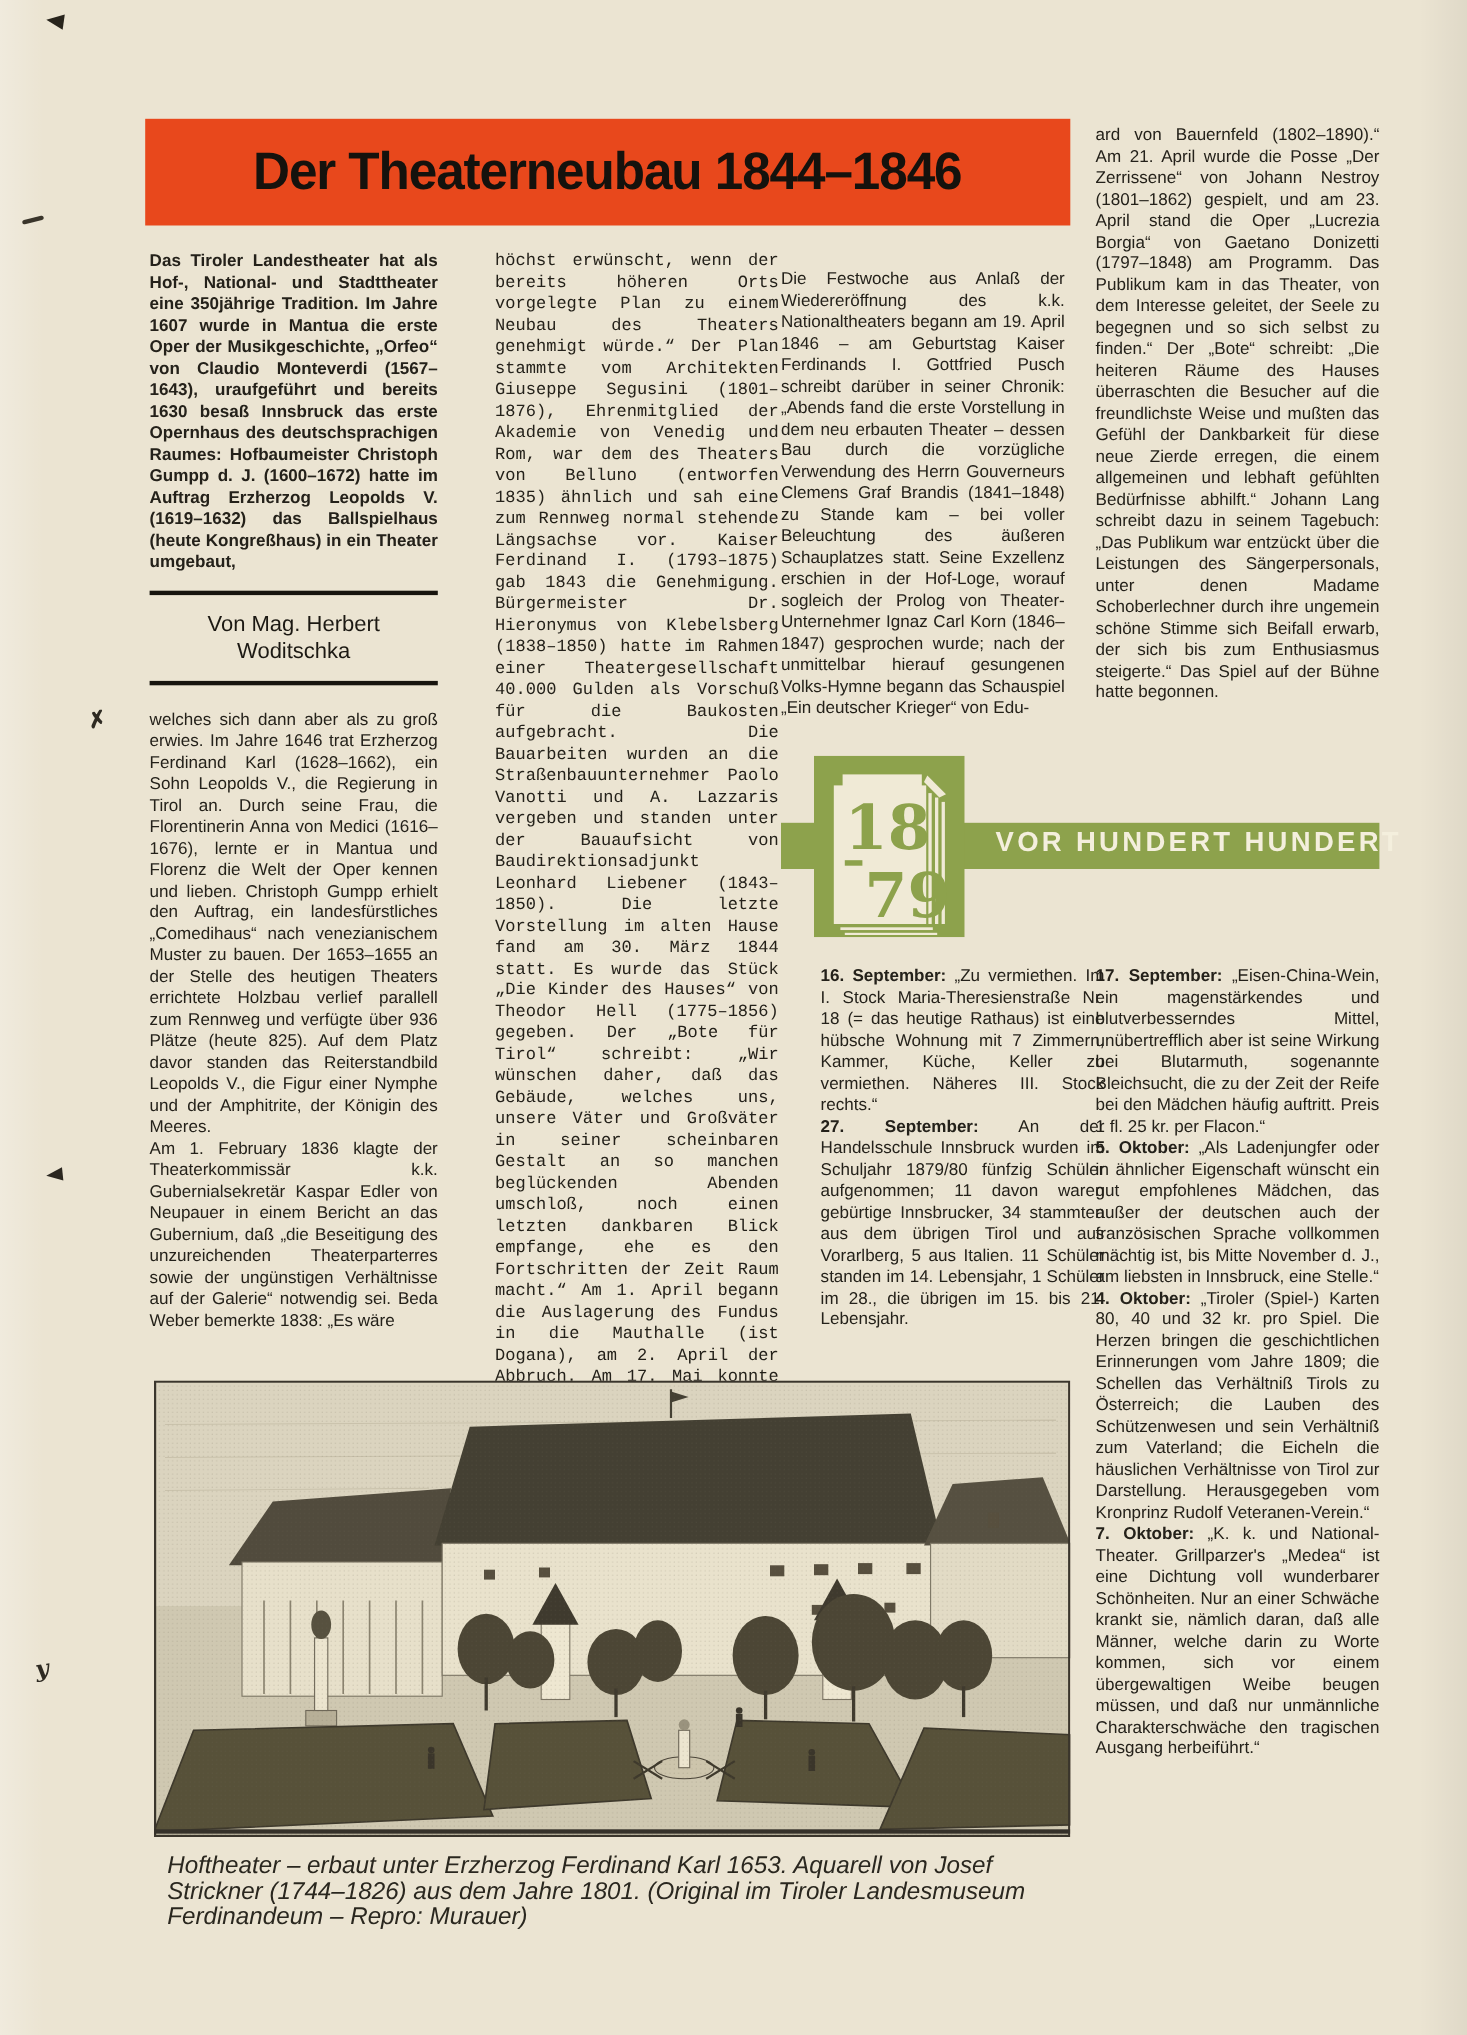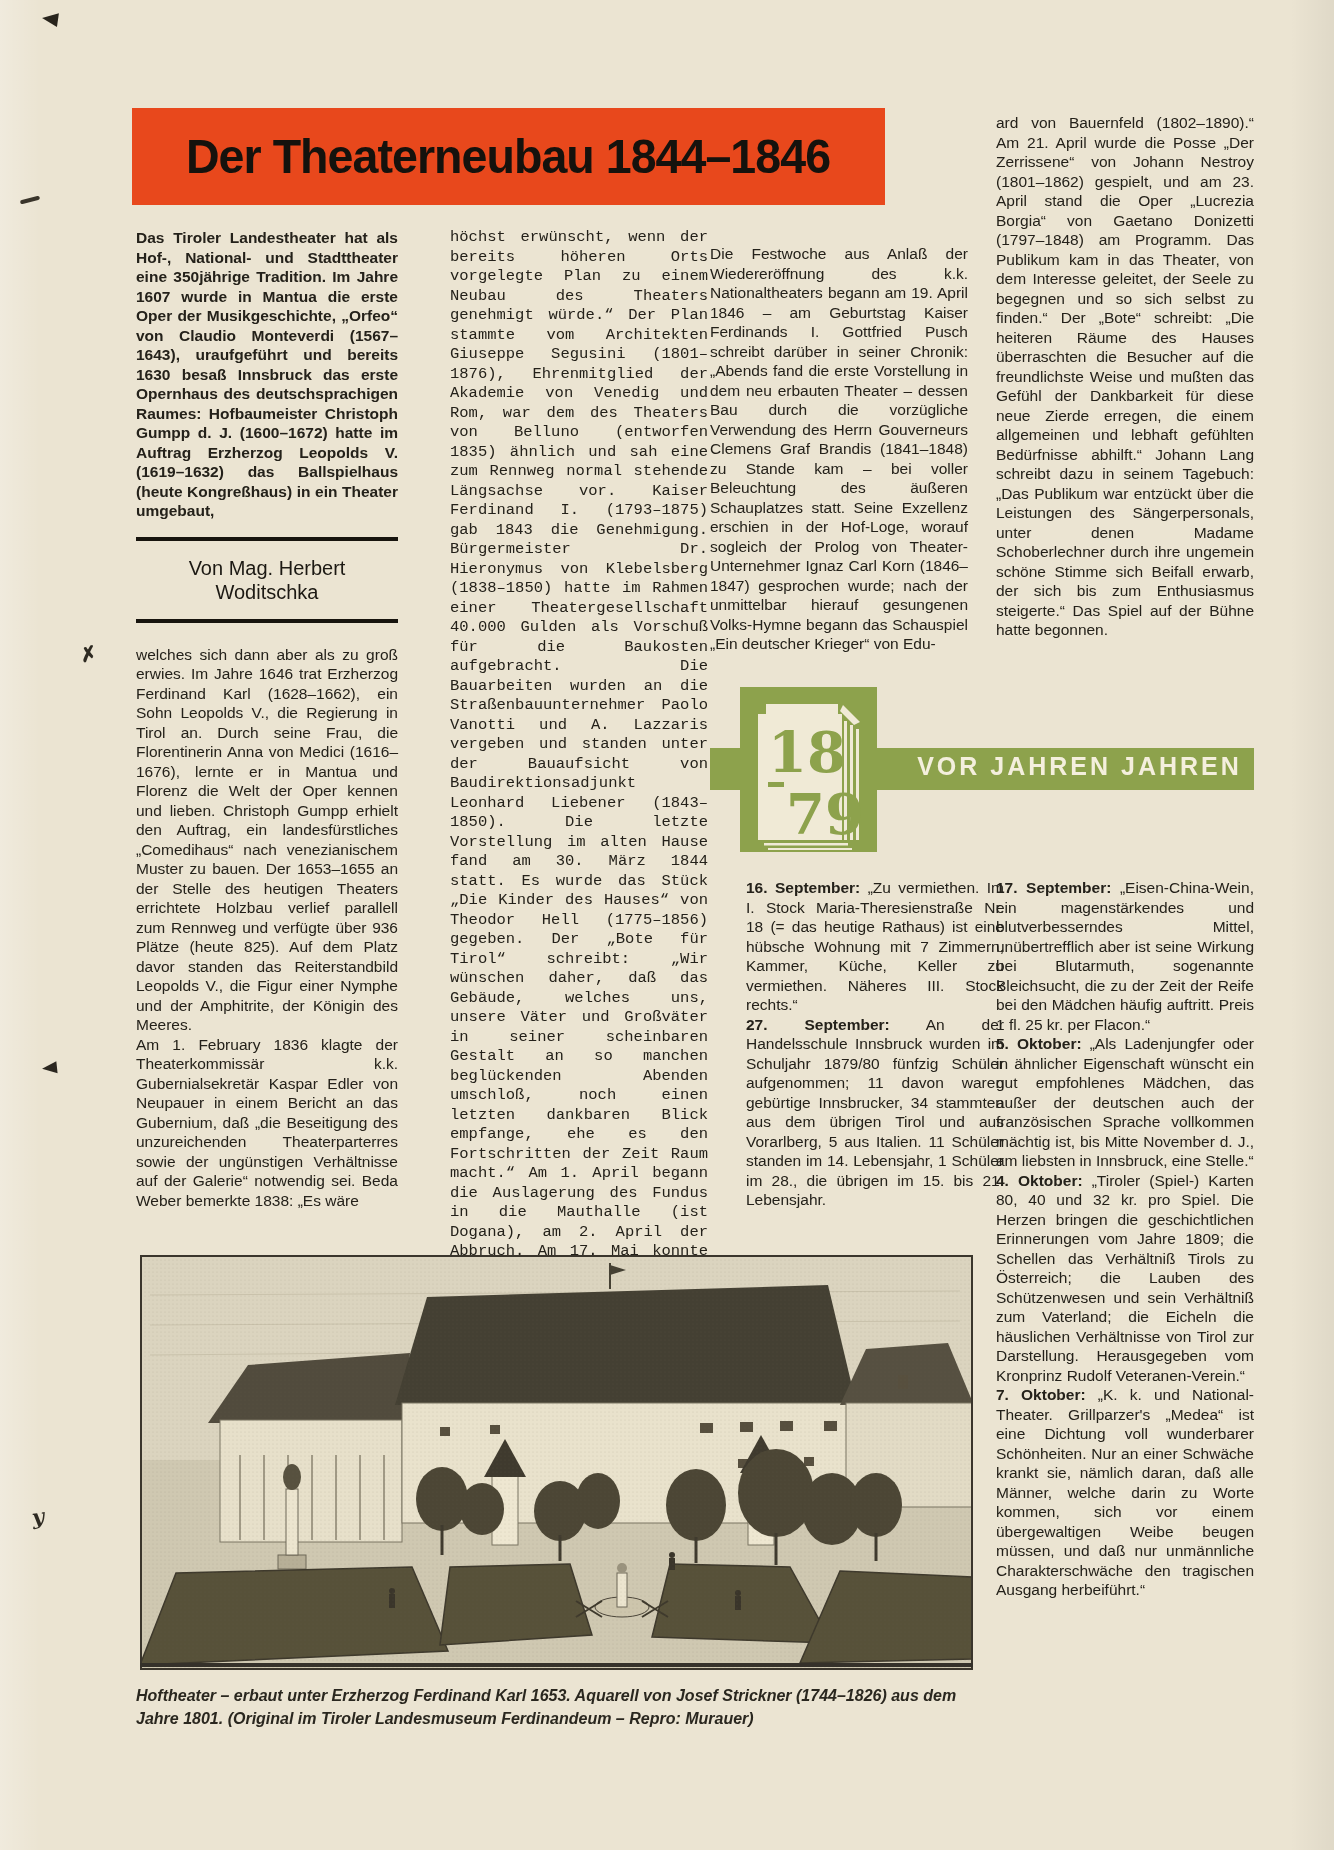--- a/index.html
+++ b/index.html
@@ -5,21 +5,21 @@
   html,body{margin:0;padding:0;background:#cfc8b6;}
   .page{
     position:relative; width:1334px; height:1850px;
     background:#ebe4d2;
     background-image:linear-gradient(90deg, rgba(255,255,255,.25), rgba(0,0,0,0) 40px, rgba(0,0,0,0) 1290px, rgba(0,0,0,.05));
     font-family:"Liberation Sans", sans-serif;
     color:#211e18; overflow:hidden;
   }
   
   .title-banner{
-    position:absolute; left:132px; top:108px; width:753px; height:97px;
+    position:absolute; left:132px; top:108px; width:841px; height:97px;
     background:#e8481c; display:flex; align-items:center; justify-content:center;
   }
   .title-banner .title{
     font-size:48px; font-weight:700; letter-spacing:-1px; color:#15120d; margin:0;
     transform:scaleX(.97);
   }
   
   .col{
     position:absolute; width:258px; font-size:15.5px; line-height:19.5px;
     text-align:justify; color:#24211a;
@@ -46,22 +46,22 @@
   }
   .hj-label{
     position:absolute; left:905px; top:752px; width:349px;
     color:#f4efdd; font-weight:700; font-size:25px; letter-spacing:3px;
     text-align:center; white-space:nowrap;
   }
   .hj-calendar{position:absolute; left:740px; top:687px; width:137px; height:165px;}
   
   .etching{position:absolute; left:140px; top:1255px; width:833px; height:415px;}
   .caption{
-    position:absolute; left:136px; top:1684px; width:833px;
-    font-style:italic; font-size:16px; line-height:23px; color:#2a271f;font-weight:bold;
+    position:absolute; left:152px; top:1684px; width:833px;
+    font-style:italic; font-size:22px; line-height:23px; color:#2a271f;
   }
   
   .mark{position:absolute; color:#2e2a22;}
   .tri{width:0;height:0;border-style:solid;}
   .m1{left:42px; top:12px; border-width:7px 16px 7px 0; border-color:transparent #28241c transparent transparent; transform:rotate(8deg);}
   .m2{left:20px; top:198px; width:20px; height:4px; background:#3a352b; transform:rotate(-14deg); border-radius:2px;}
   .m3{left:80px; top:642px; font-size:20px; font-weight:700; transform:rotate(-12deg);}
   .m4{left:42px; top:1062px; border-width:6px 15px 6px 0; border-color:transparent #2b2720 transparent transparent; transform:rotate(-6deg);}
   .m5{left:32px; top:1504px; font-size:21px; font-weight:700; font-family:"DejaVu Serif",serif; font-style:italic; transform:rotate(-8deg);}
 </style>
@@ -95,21 +95,21 @@
 
   <div class="col" id="col3">
     <p>Die Festwoche aus Anlaß der Wiedereröffnung des k.k. Nationaltheaters begann am 19. April 1846 – am Geburtstag Kaiser Ferdinands I. Gottfried Pusch schreibt darüber in seiner Chronik: „Abends fand die erste Vorstellung in dem neu erbauten Theater – dessen Bau durch die vorzügliche Verwendung des Herrn Gouverneurs Clemens Graf Brandis (1841–1848) zu Stande kam – bei voller Beleuchtung des äußeren Schauplatzes statt. Seine Exzellenz erschien in der Hof-Loge, worauf sogleich der Prolog von Theater-Unternehmer Ignaz Carl Korn (1846–1847) gesprochen wurde; nach der unmittelbar hierauf gesungenen Volks-Hymne begann das Schauspiel „Ein deutscher Krieger“ von Edu-</p>
   </div>
 
   <div class="col" id="col4top">
     <p>ard von Bauernfeld (1802–1890).“ Am 21. April wurde die Posse „Der Zerrissene“ von Johann Nestroy (1801–1862) gespielt, und am 23. April stand die Oper „Lucrezia Borgia“ von Gaetano Donizetti (1797–1848) am Programm. Das Publikum kam in das Theater, von dem Interesse geleitet, der Seele zu begegnen und so sich selbst zu finden.“ Der „Bote“ schreibt: „Die heiteren Räume des Hauses überraschten die Besucher auf die freundlichste Weise und mußten das Gefühl der Dankbarkeit für diese neue Zierde erregen, die einem allgemeinen und lebhaft gefühlten Bedürfnisse abhilft.“ Johann Lang schreibt dazu in seinem Tagebuch: „Das Publikum war entzückt über die Leistungen des Sängerpersonals, unter denen Madame Schoberlechner durch ihre ungemein schöne Stimme sich Beifall erwarb, der sich bis zum Enthusiasmus steigerte.“ Das Spiel auf der Bühne hatte begonnen.</p>
   </div>
 
   <div class="hj-bar"></div>
-  <div class="hj-label">VOR JAHREN JAHREN</div>
+  <div class="hj-label">VOR HUNDERT HUNDERT</div>
   <svg class="hj-calendar" viewBox="0 0 137 165" aria-hidden="true">
     <rect x="0" y="0" width="137" height="165" fill="#8da24c"></rect>
     <rect x="18" y="27" width="84" height="126" fill="#f0ead6"></rect>
     <rect x="26" y="17" width="72" height="13" fill="#f0ead6"></rect>
     <rect x="104" y="34" width="3" height="119" fill="#f0ead6"></rect>
     <rect x="110" y="38" width="3" height="115" fill="#f0ead6"></rect>
     <rect x="116" y="42" width="3" height="111" fill="#f0ead6"></rect>
     <rect x="24" y="156" width="84" height="2.5" fill="#f0ead6"></rect>
     <rect x="28" y="161" width="84" height="2" fill="#f0ead6"></rect>
     <path d="M103 18 L120 35 L114 38 L100 24 Z" fill="#f0ead6"></path>

